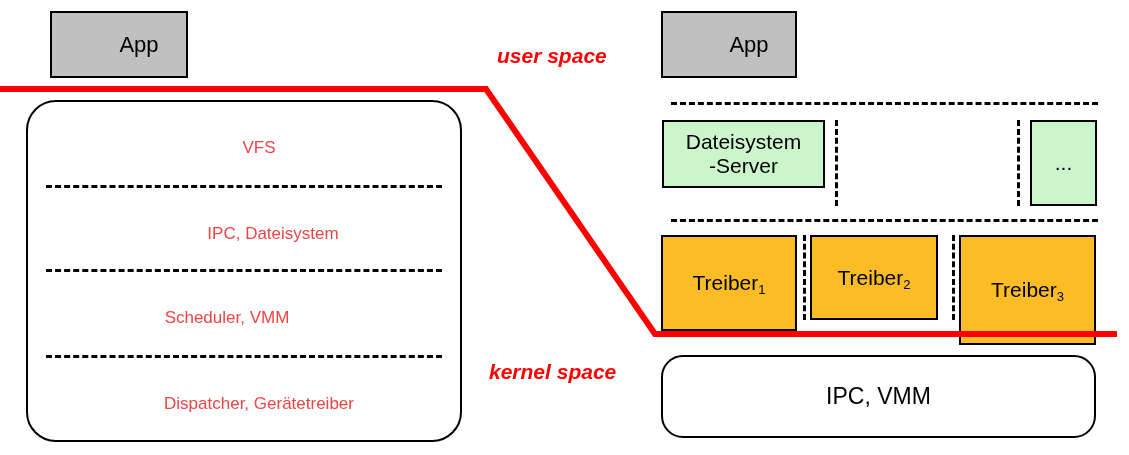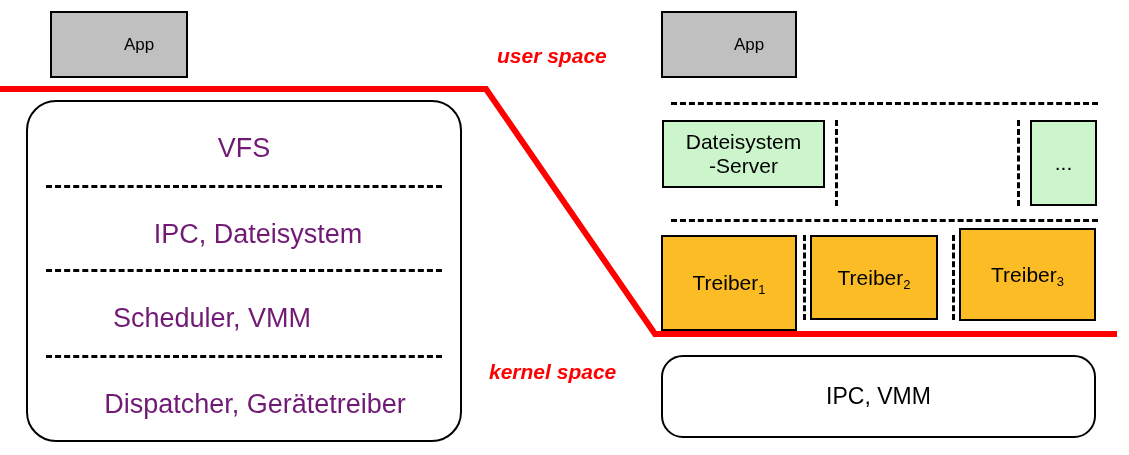--- a/index.html
+++ b/index.html
@@ -17,37 +17,38 @@
   }
   .abs { position: absolute; box-sizing: border-box; }
 
   
   .app-box {
     background: #c0c0c0;
     border: 2px solid #000000;
     display: flex;
     align-items: center;
     justify-content: center;
-    font-size: 17px;
+    font-size: 22px;
     color: #000000;
     padding-left: 40px;
   }
   .kernel-box {
     background: #ffffff;
     border: 2px solid #000000;
     border-radius: 30px;
   }
   .kernel-layer {
     display: flex;
     align-items: center;
     justify-content: center;
-    font-size: 27px;
-    color: #701a75;
+    font-size: 17px;
+    color: #ef4444;
     width: 100%;
     text-align: center;
+    margin-left: 15px;
   }
   .hdash {
     border-top: 3px dashed #000000;
     height: 0;
   }
   .vdash {
     border-left: 3px dashed #000000;
     width: 0;
   }
   .server-box {
@@ -120,21 +121,21 @@
   <div class="abs hdash" style="left:46px; top:185px; width:396px;"></div>
 
   <div class="abs kernel-layer" style="left:26px; top:219px; width:436px; height:30px;padding-left:28px;">IPC, Dateisystem</div>
 
   <div class="abs hdash" style="left:46px; top:269px; width:396px;"></div>
 
   <div class="abs kernel-layer" style="left:26px; top:303px; width:372px; height:30px;">Scheduler, VMM</div>
 
   <div class="abs hdash" style="left:46px; top:355px; width:396px;"></div>
 
-  <div class="abs kernel-layer" style="left:37px; top:389px; width:436px; height:30px;">Dispatcher, Gerätetreiber</div>
+  <div class="abs kernel-layer" style="left:26px; top:389px; width:436px; height:30px;">Dispatcher, Gerätetreiber</div>
 
   <div class="abs app-box" style="left:661px; top:11px; width:136px; height:67px;">
     <span>App</span>
   </div>
 
   <div class="abs hdash" style="left:671px; top:102px; width:427px;"></div>
 
   <div class="abs server-box" style="left:662px; top:120px; width:163px; height:68px;">
     <span>
       <span>Dateisystem</span><br>
@@ -158,21 +159,21 @@
   </div>
 
   <div class="abs vdash" style="left:803px; top:235px; height:85px;"></div>
 
   <div class="abs driver-box" style="left:810px; top:235px; width:128px; height:85px;">
     <span><span>Treiber</span><sub>2</sub></span>
   </div>
 
   <div class="abs vdash" style="left:952px; top:235px; height:85px;"></div>
 
-  <div class="abs driver-box" style="left:959px; top:228px; width:137px; height:93px;">
+  <div class="abs driver-box" style="left:959px; top:235px; width:137px; height:110px;">
     <span><span>Treiber</span><sub>3</sub></span>
   </div>
 
   <div class="abs micro-core" style="left:661px; top:355px; width:435px; height:83px;">
     <span>IPC, VMM</span>
   </div>
 
   <svg id="boundary-svg" viewBox="0 0 1129 455">
     <polyline points="0,89 486,89 655,334 1117,334" fill="none" stroke="#ff0000" stroke-width="6" stroke-linejoin="miter" stroke-linecap="butt"></polyline>
   </svg>

